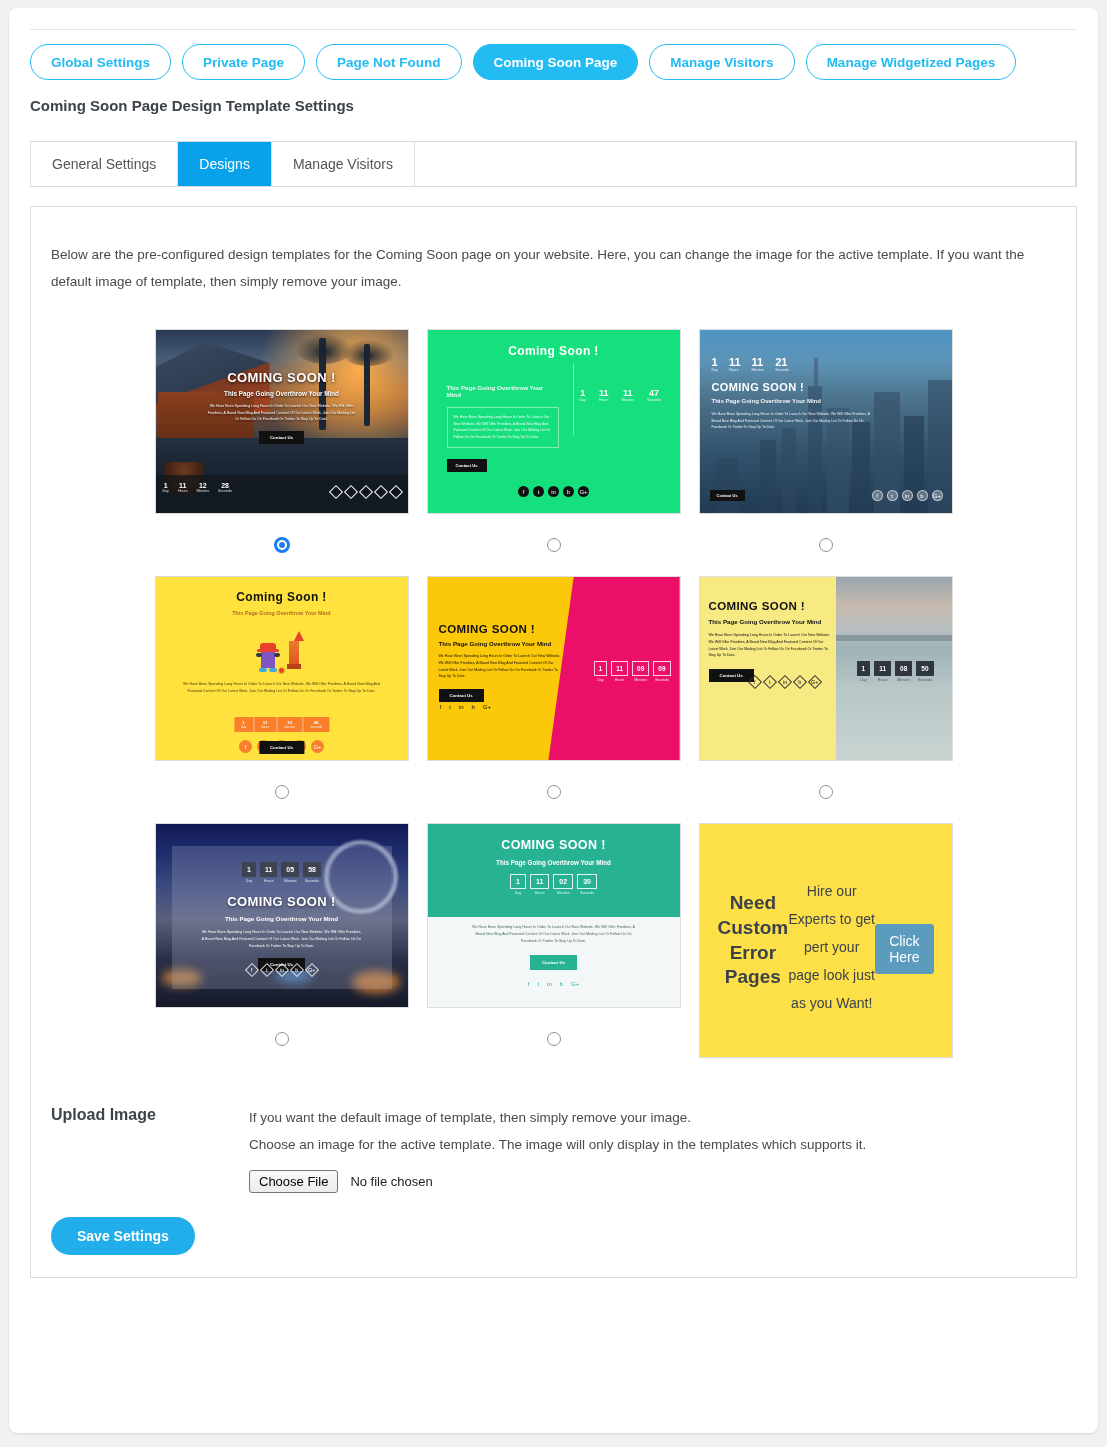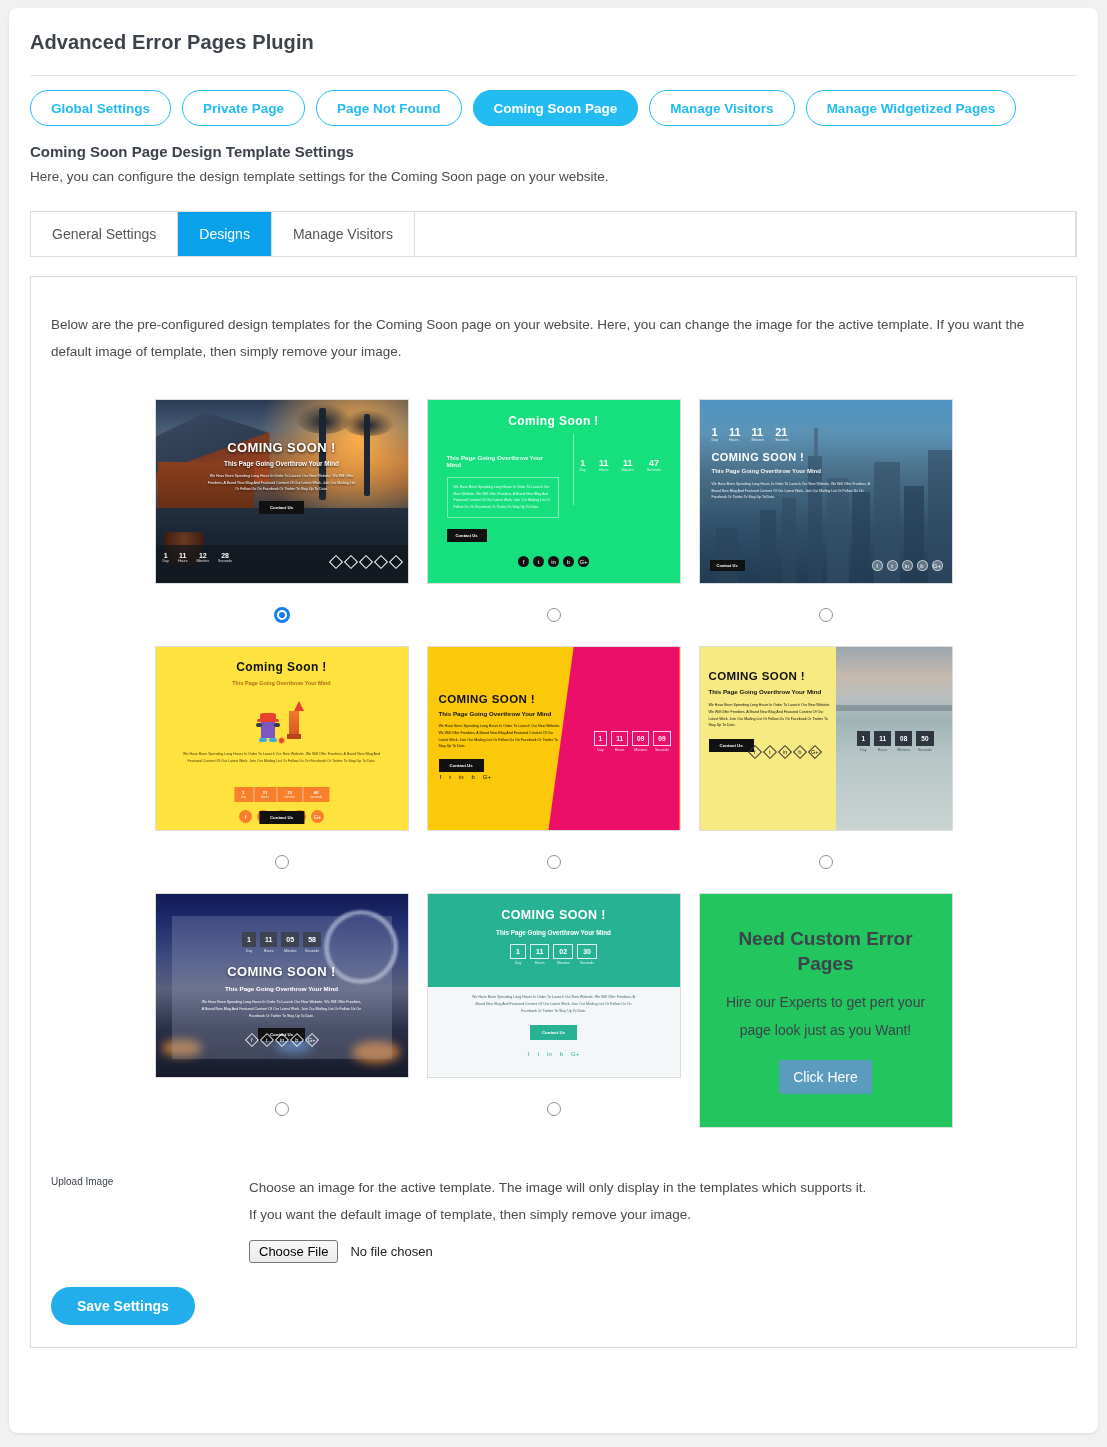--- a/index.html
+++ b/index.html
@@ -233,22 +233,22 @@
   
   .t6-sea {
     position:absolute; right:0; top:0; width:46%; height:100%;
     background: linear-gradient(180deg,#9aa7b0 0%,#c6b9ac 16%,#b9bfc0 28%,#9fb3b6 40%,#b7c6c6 60%,#c9d4d2 100%);
   }
 
   
   .promo {
     width: 254px; height: 235px;
     border: 1px solid #ddd;
-    background: #22c55e;
-    display: flex; flex-direction: column;
+    background: #fde047;
+    display: flex; flex-direction: row;
     align-items: center; justify-content: center;
     padding: 0 18px;
     text-align: center;
   }
   .promo-title {
     font-size: 19px; font-weight: bold; color: #3c434a;
     line-height: 1.3;
   }
   .promo-text {
     font-size: 14px; color: #3c434a; line-height: 2.0;
@@ -266,22 +266,22 @@
   }
 
   
   .upload-row {
     display: flex;
     margin: 34px 0 0 0;
     padding-left: 6px;
   }
   .upload-label {
     width: 198px;
-    font-size: 10px;
-    font-weight: normal;
+    font-size: 16px;
+    font-weight: bold;
     color: #3c434a;
     padding-top: 2px;
   }
   .upload-body { flex: 1; }
   .upload-line {
     font-size: 13.5px;
     color: #4a4a4a;
     line-height: 2.0;
   }
   .file-row {
@@ -312,34 +312,32 @@
     font-weight: bold;
     cursor: pointer;
     font-family: "Liberation Sans", sans-serif;
   }
 </style>
 </head>
 <body>
 
 <div class="page-card">
 
-  <div class="plugin-title">Advanced Error Pages Plugin</div>
   <div class="title-rule"></div>
 
   <div class="pill-nav">
     <div class="pill">Global Settings</div>
     <div class="pill">Private Page</div>
     <div class="pill">Page Not Found</div>
     <div class="pill active">Coming Soon Page</div>
     <div class="pill">Manage Visitors</div>
     <div class="pill">Manage Widgetized Pages</div>
   </div>
 
   <div class="sec-title">Coming Soon Page Design Template Settings</div>
-  <div class="sec-desc">Here, you can configure the design template settings for the Coming Soon page on your website.</div>
 
   <div class="subtabs">
     <div class="subtab">General Settings</div>
     <div class="subtab active">Designs</div>
     <div class="subtab">Manage Visitors</div>
     <div class="subtab subtab-filler"></div>
   </div>
 
   <div class="panel">
     <div class="panel-desc">Below are the pre-configured design templates for the Coming Soon page on your website. Here, you can change the image for the active template. If you want the default image of template, then simply remove your image.</div>
@@ -798,22 +796,22 @@
           <button class="promo-btn">Click Here</button>
         </div>
       </div>
 
     </div>
 
     
     <div class="upload-row">
       <div class="upload-label">Upload Image</div>
       <div class="upload-body">
+        <div class="upload-line">If you want the default image of template, then simply remove your image.</div>
         <div class="upload-line">Choose an image for the active template. The image will only display in the templates which supports it.</div>
-        <div class="upload-line">If you want the default image of template, then simply remove your image.</div>
         <div class="file-row">
           <div class="file-btn">Choose File</div>
           <div class="file-name">No file chosen</div>
         </div>
       </div>
     </div>
 
     <button class="save-btn">Save Settings</button>
   </div>
 

